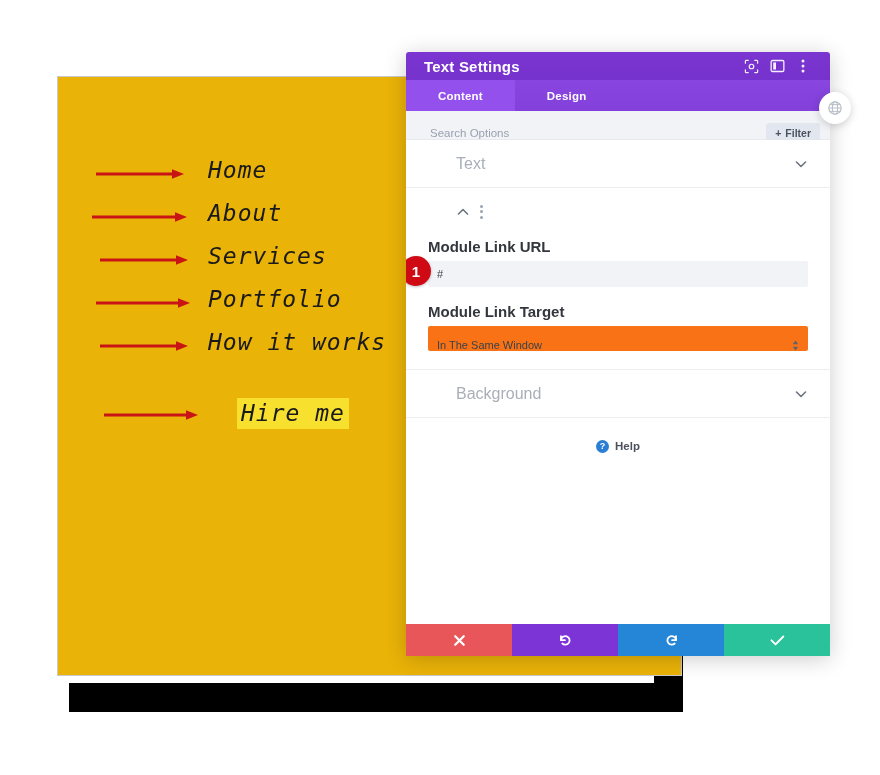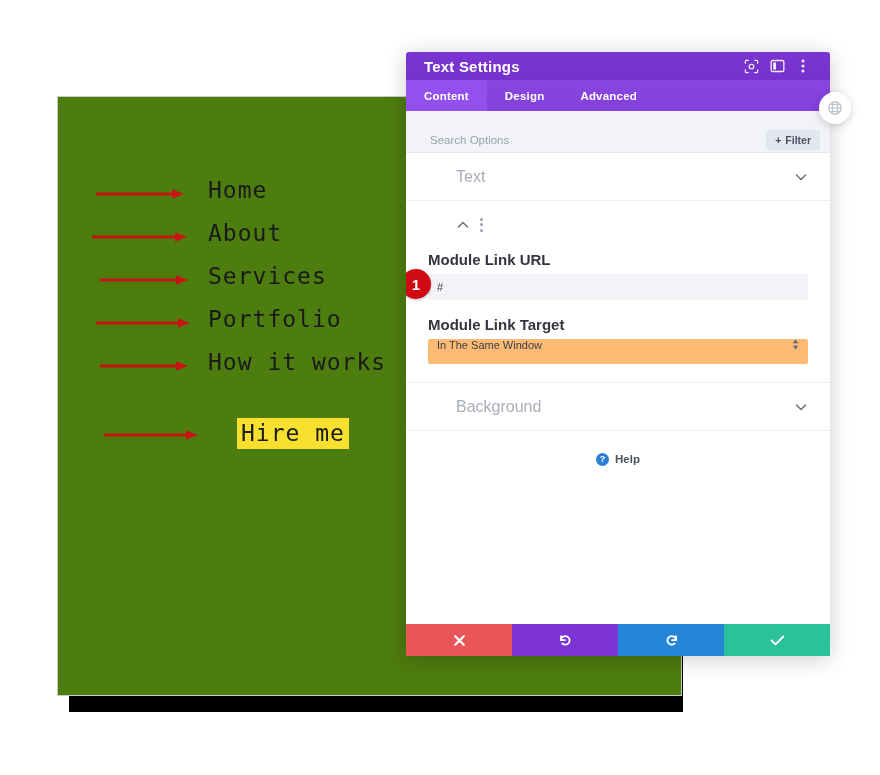--- a/index.html
+++ b/index.html
@@ -19,26 +19,27 @@
     background:#000000;
   }
   #page-shadow2{
     position:absolute;
     left:654px; top:97px;
     width:29px; height:615px;
     background:#000000;
   }
   #page-card{
     position:absolute;
-    left:57px; top:96px;
+    left:57px; top:76px;
     width:625px; height:600px;
-    background:#4d7c0f;
+    background:#eab308;
     border:1px solid #c9c9c9;
     box-sizing:border-box;
     overflow:hidden;
+    font-style:italic;
   }
   .arrow{
     position:absolute;
     height:12px;
   }
   .arrow svg{display:block;}
   .menu-label{
     position:absolute;
     font-family:"DejaVu Sans Mono","Liberation Mono",monospace;
     font-size:23px;
@@ -93,26 +94,26 @@
     background:linear-gradient(180deg,#8845e0 0%,#8340da 100%);
     display:flex;
     align-items:stretch;
     font-size:11.5px;
   }
   .tab{
     display:flex;align-items:center;justify-content:center;
     color:#ffffff;
     font-weight:bold;
     cursor:pointer;
-    padding:0 18px;
+    padding:0 32px;
     letter-spacing:.2px;
   }
   .tab.active{background:#9450ec;}
   #searchbar{
-    height:42px;
+    height:29px;
     background:#f1f3f7;
     border-bottom:1px solid #e6e9ef;
     display:flex;align-items:center;
     padding:16px 10px 0 22px;
     box-sizing:border-box;
   }
   #search-input{
     flex:1;
     border:none;background:transparent;
     outline:none;
@@ -195,23 +196,23 @@
     border-radius:50%;
     background:#cf0a15;
     color:#ffffff;
     font-size:15px;
     font-weight:bold;
     display:flex;align-items:center;justify-content:center;
     box-shadow:0 1px 3px rgba(0,0,0,.25);
   }
   .select-field{
     height:25px;
-    background:#fdba74;
+    background:#f97316;
     border-radius:2px;
-    display:flex;align-items:flex-start;
+    display:flex;align-items:flex-end;
     padding:0 9px;
     font-size:11px;
     color:#3b4049;
     cursor:pointer;
     position:relative;
   }
   .select-val{flex:1;}
   .spin{
     display:flex;flex-direction:column;align-items:center;gap:2px;
   }
@@ -337,21 +338,20 @@
         <circle cx="2" cy="3" r="1.5" fill="#ffffff"></circle>
         <circle cx="2" cy="8" r="1.5" fill="#ffffff"></circle>
         <circle cx="2" cy="13" r="1.5" fill="#ffffff"></circle>
       </svg>
     </span>
   </div>
 
   <div id="tabbar">
       <div class="tab active">Content</div>
       <div class="tab">Design</div>
-      <div class="tab">Advanced</div>
     </div>
 
   <div id="searchbar">
     <input id="search-input" type="text" placeholder="Search Options" style="">
     <button id="filter-btn">
       <span>+</span>
       <span>Filter</span>
     </button>
   </div>
 

